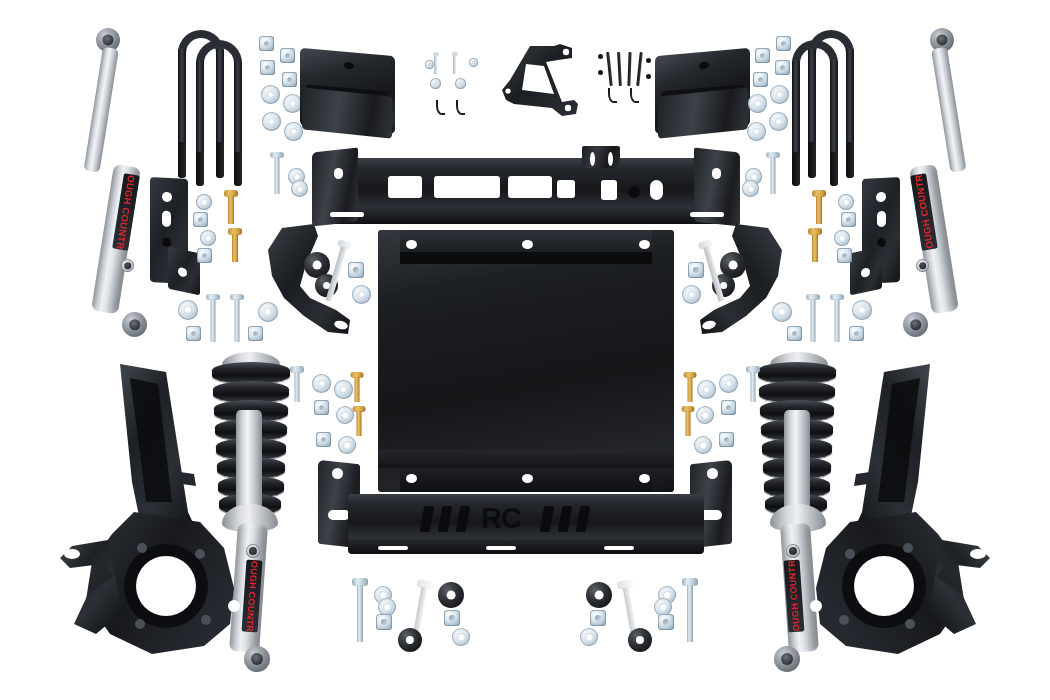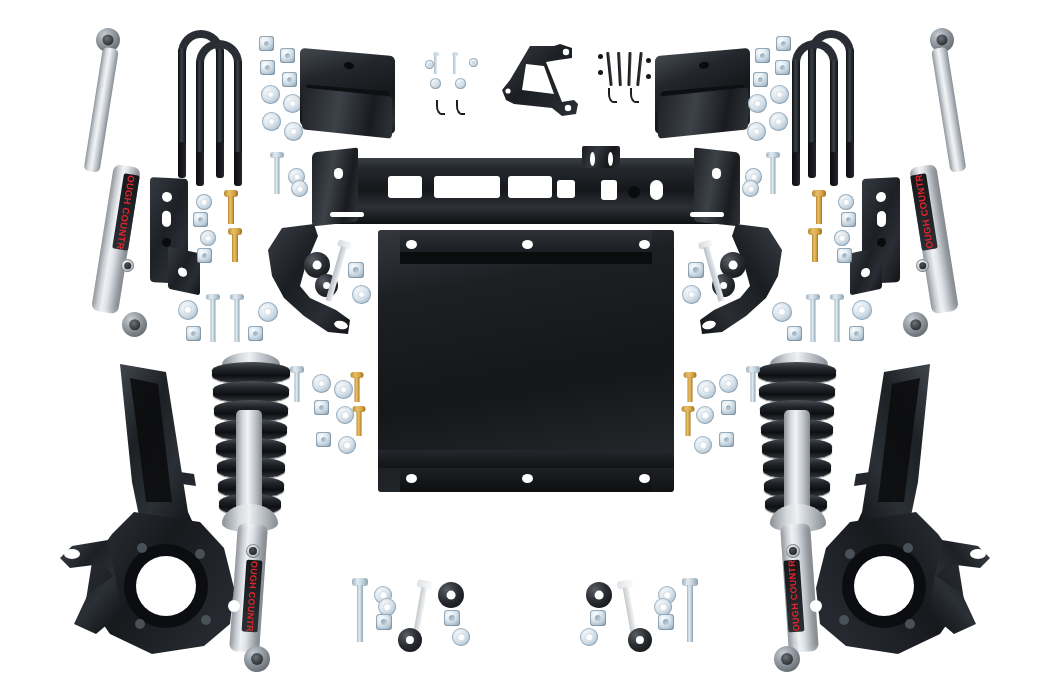--- a/index.html
+++ b/index.html
@@ -524,20 +524,47 @@
       <circle cx="94" cy="186" r="5" fill="#4a5058"></circle>
       <circle cx="152" cy="192" r="5" fill="#4a5058"></circle>
       <circle cx="92" cy="262" r="5" fill="#4a5058"></circle>
       <circle cx="158" cy="258" r="5" fill="#4a5058"></circle>
       <circle cx="150" cy="152" r="7" fill="#ffffff"></circle>
       <circle cx="186" cy="244" r="6" fill="#ffffff"></circle>
       <path d="M132 110 L146 112 L148 124 L134 122 Z" fill="#24282e"></path>
     </svg>
   </div>
 
+  <div class="part" style="left:318px;top:462px;width:414px;height:106px;">
+
+    <div class="blk2" style="position:absolute;left:0px;top:0px;width:42px;height:84px;border-radius:6px 3px 3px 3px;transform:skewY(6deg);"></div>
+    <div class="holeW" style="left:14px;top:6px;width:11px;height:11px;"></div>
+    <div class="slotW" style="left:10px;top:48px;width:22px;height:10px;"></div>
+
+    <div class="blk2" style="position:absolute;left:372px;top:0px;width:42px;height:84px;border-radius:3px 6px 3px 3px;transform:skewY(-6deg);"></div>
+    <div class="holeW" style="left:389px;top:6px;width:11px;height:11px;"></div>
+    <div class="slotW" style="left:382px;top:48px;width:22px;height:10px;"></div>
+
+    <div class="crossbeam" style="left:30px;top:32px;width:356px;height:52px;border-radius:3px;"></div>
+    <div style="position:absolute;left:30px;top:78px;width:356px;height:14px;background:linear-gradient(180deg,#24272c,#0c0e10);border-radius:0 0 4px 4px;"></div>
+
+    <div class="vent" style="left:104px;top:44px;width:10px;height:26px;transform:skewX(-10deg);"></div>
+    <div class="vent" style="left:122px;top:44px;width:10px;height:26px;transform:skewX(-10deg);"></div>
+    <div class="vent" style="left:140px;top:44px;width:10px;height:26px;transform:skewX(-10deg);"></div>
+
+    <div class="rcText" style="left:163px;top:42px;font-size:29px;line-height:29px;">RC</div>
+
+    <div class="vent" style="left:224px;top:44px;width:10px;height:26px;transform:skewX(-10deg);"></div>
+    <div class="vent" style="left:242px;top:44px;width:10px;height:26px;transform:skewX(-10deg);"></div>
+    <div class="vent" style="left:260px;top:44px;width:10px;height:26px;transform:skewX(-10deg);"></div>
+
+    <div class="slotW" style="left:60px;top:84px;width:30px;height:4px;"></div>
+    <div class="slotW" style="left:168px;top:84px;width:30px;height:4px;"></div>
+    <div class="slotW" style="left:286px;top:84px;width:30px;height:4px;"></div>
+  </div>
 
   <div class="part bolt" style="left:352px;top:578px;width:16px;height:64px;">
     <div class="head zinc" style="top:0;width:16px;height:8px;"></div>
     <div class="shaft zinc" style="top:7px;width:6px;height:57px;"></div>
   </div>
   <div class="part washer" style="left:374px;top:586px;width:18px;height:18px;"></div>
   <div class="part washer" style="left:378px;top:598px;width:18px;height:18px;"></div>
   <div class="part nut" style="left:376px;top:614px;width:16px;height:16px;"></div>
   <div class="part bolt" style="left:412px;top:580px;width:16px;height:64px;transform:rotate(10deg);">
     <div class="head" style="top:0;width:16px;height:8px;background:linear-gradient(90deg,#dfe3e6,#fafbfc);border-radius:3px;"></div>

